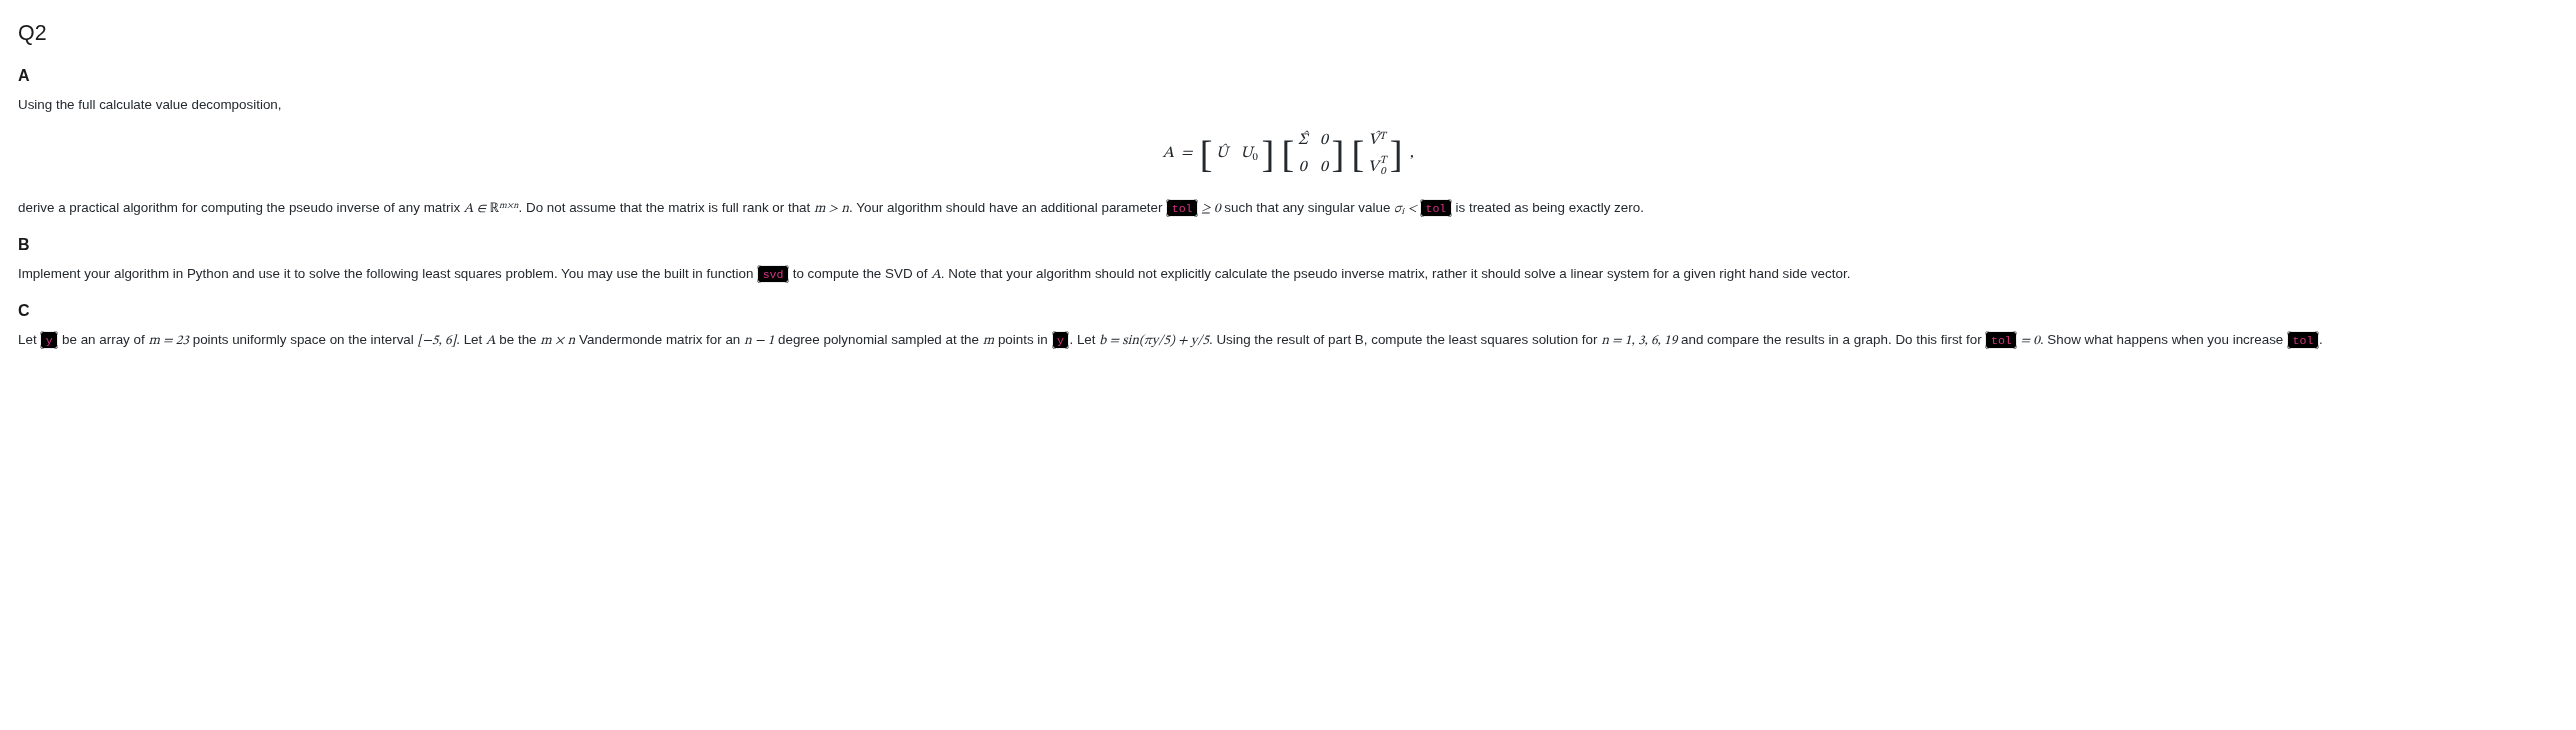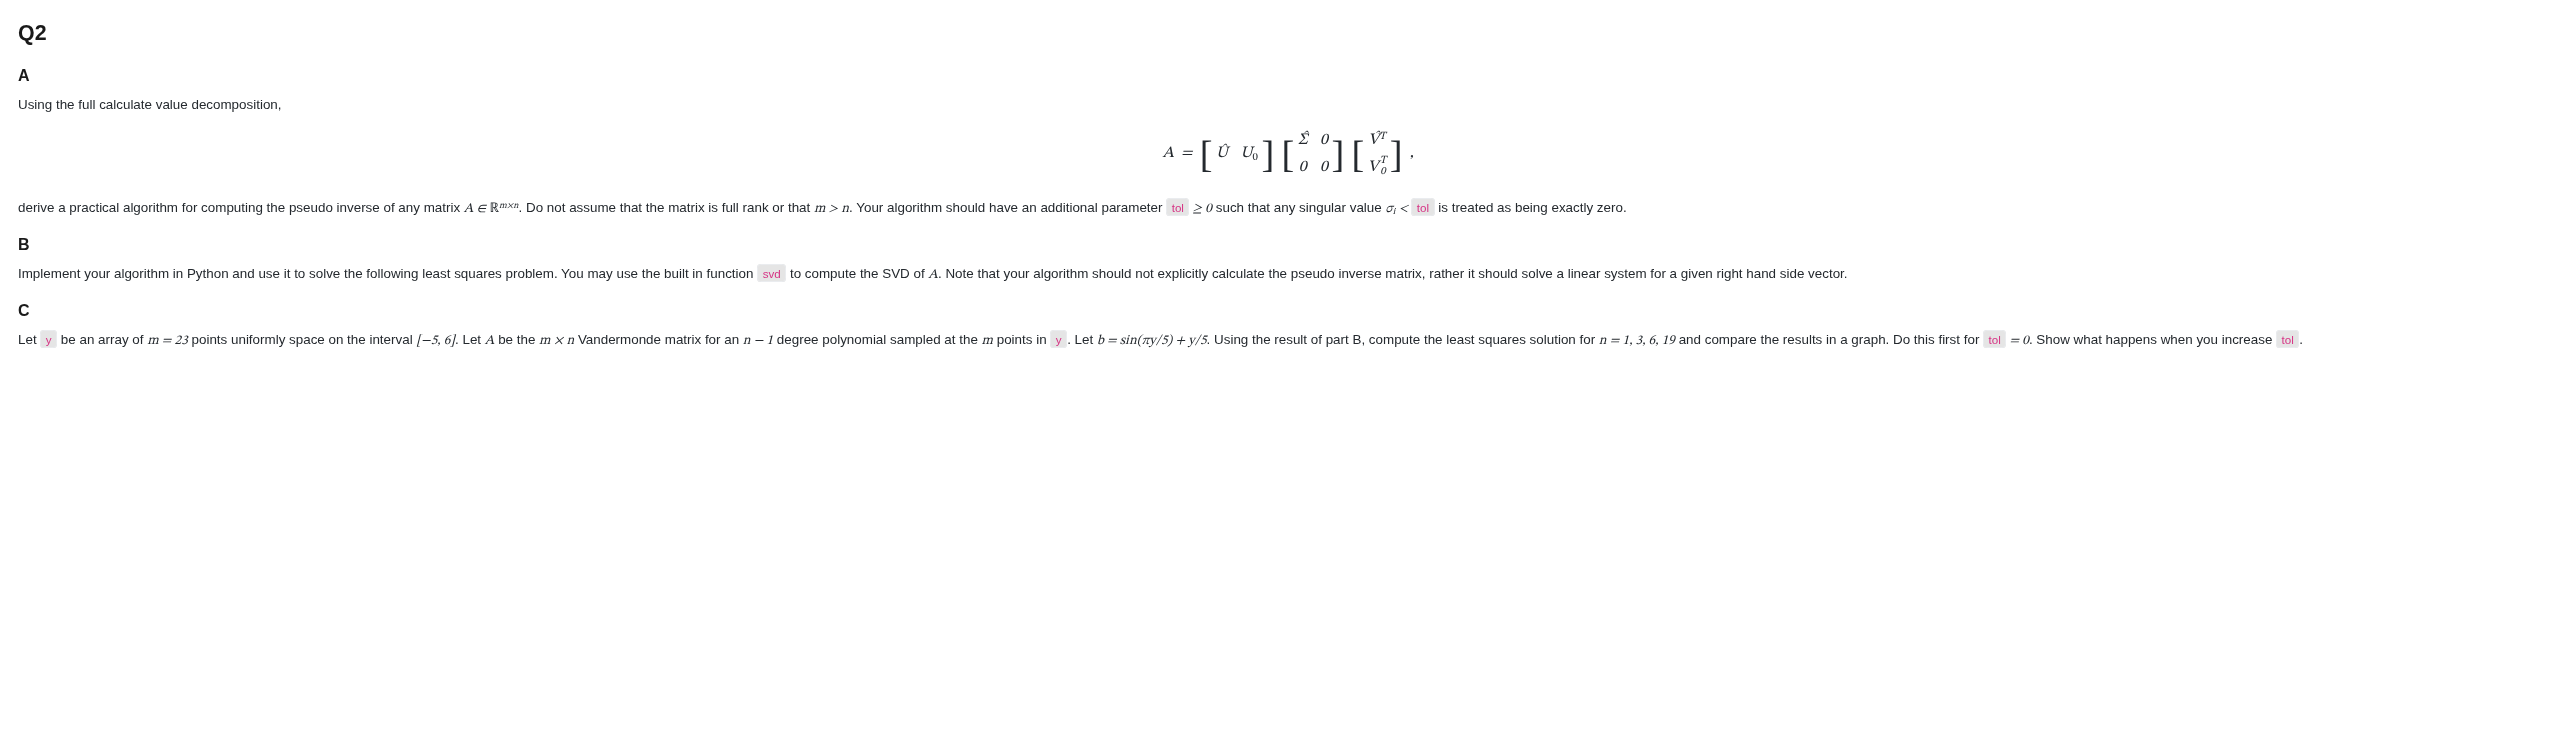--- a/index.html
+++ b/index.html
@@ -8,35 +8,35 @@
     padding: 16px 18px;
     font-family: -apple-system, BlinkMacSystemFont, "Segoe UI", Helvetica, Arial, sans-serif;
     color: #24292e;
     background: #ffffff;
     font-size: 13.4px;
     line-height: 1.6;
     width: 2576px;
   }
   h2.q-title {
     font-size: 21.4px;
-    font-weight: 700;
+    font-weight: 400;
     margin: 0 0 10.7px 0;
     color: #1a1a1a;
   }
   h3.sub {
     font-size: 16px;
     font-weight: 700;
     margin: 12.5px 0 5.4px 0;
     color: #1a1a1a;
   }
   p { margin: 3.6px 0 9px 0; }
   code.inline {
-    font-family: Liberation Sans, sans-serif;
+    font-family: Liberation Mono, monospace;
     font-size: 11.6px;
-    background: #e5e5e5;
+    background: #000000;
     color: #d63384;
     padding: 1.8px 4.5px;
     border-radius: 3.6px;
     border: 0.9px solid #eaecef;
   }
   .math {
     font-family: "Cambria Math", "STIX Two Math", Georgia, serif;
     font-style: italic;
   }
   .display-math {

